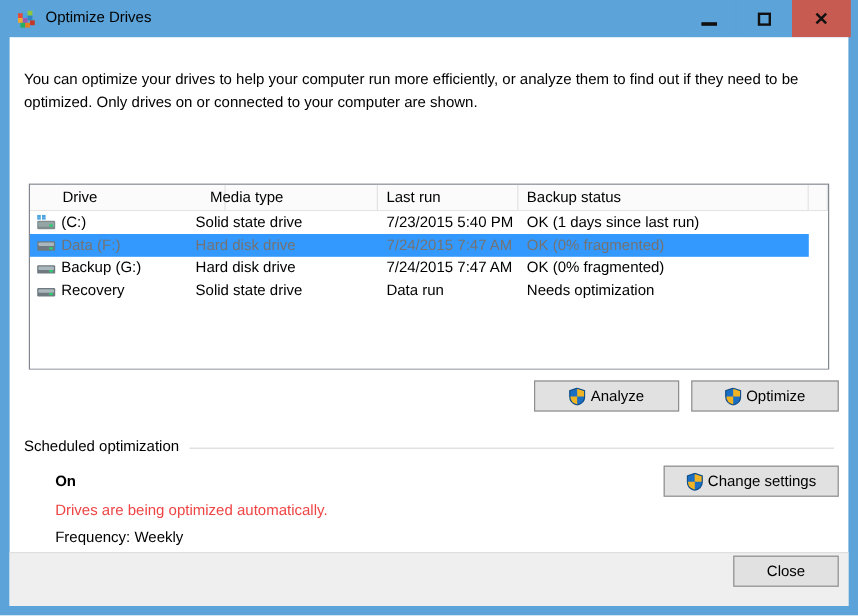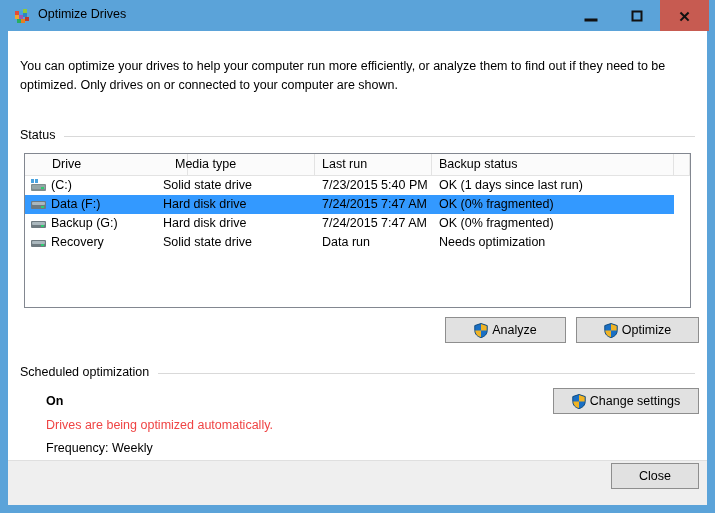--- a/index.html
+++ b/index.html
@@ -161,21 +161,21 @@
   #list-body {
     position: relative;
     height: 132px;
     background: #fff;
   }
   .row {
     position: relative;
     height: 19px;
     width: 665px;
   }
-  .row.selected .cell { color: #000000; }
+  .row.selected .cell { color: #737373; }
   .row .sel-bg {
     position: absolute;
     left: 0; top: 0;
     width: 649px;
     height: 19px;
     background: #3399ff;
     display: none;
   }
   .row.selected .sel-bg { display: block; }
   .cell {
@@ -293,24 +293,20 @@
     </button>
     <button class="caption-btn" id="btn-close">
       <span class="cap-glyph" id="close-glyph">✕</span>
     </button>
   </div>
 
   <div id="client">
 
     <p id="intro">You can optimize your drives to help your computer run more efficiently, or analyze them to find out if they need to be optimized. Only drives on or connected to your computer are shown.</p>
 
-    <div class="group-header" id="group-status">
-      <span class="gh-label">Status</span>
-      <span class="gh-rule"></span>
-    </div>
 
     <div id="drive-list">
       <div id="list-head">
         <div class="th c0">Drive</div>
         <div class="th c1">Media type</div>
         <div class="th c2">Last run</div>
         <div class="th c3">Backup status</div>
         <div class="th c4"></div>
       </div>
       <div id="list-body">

